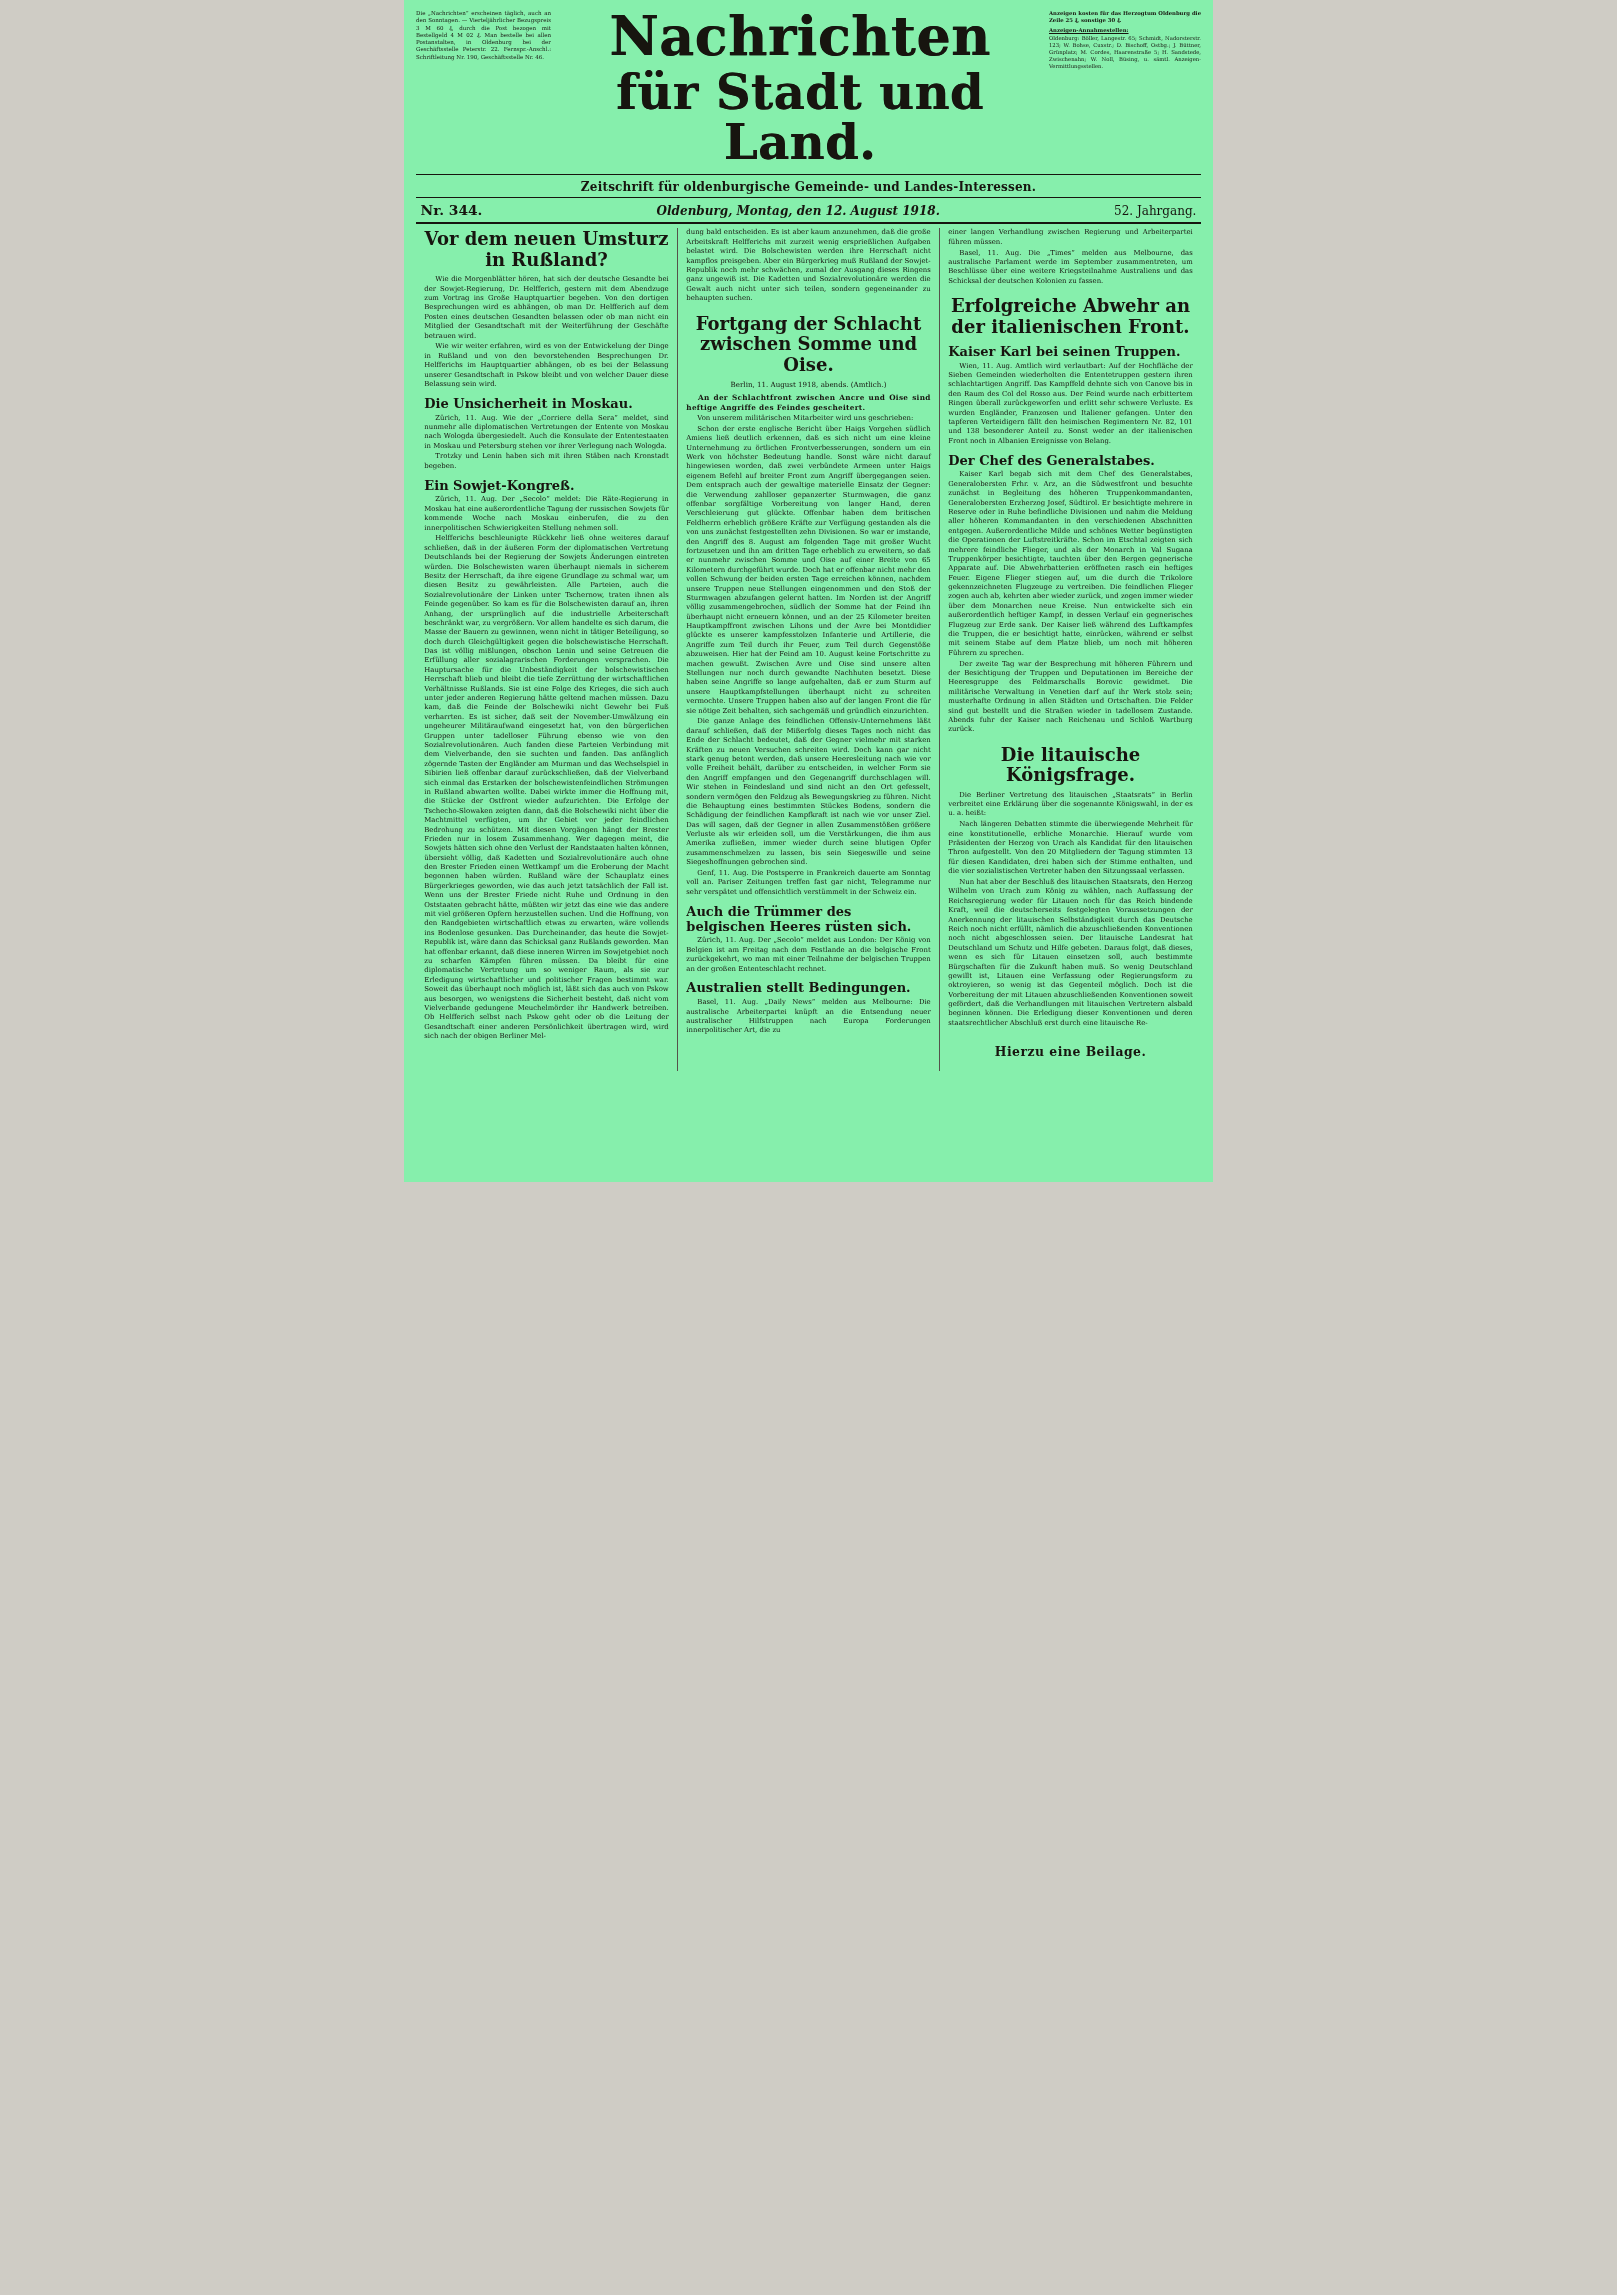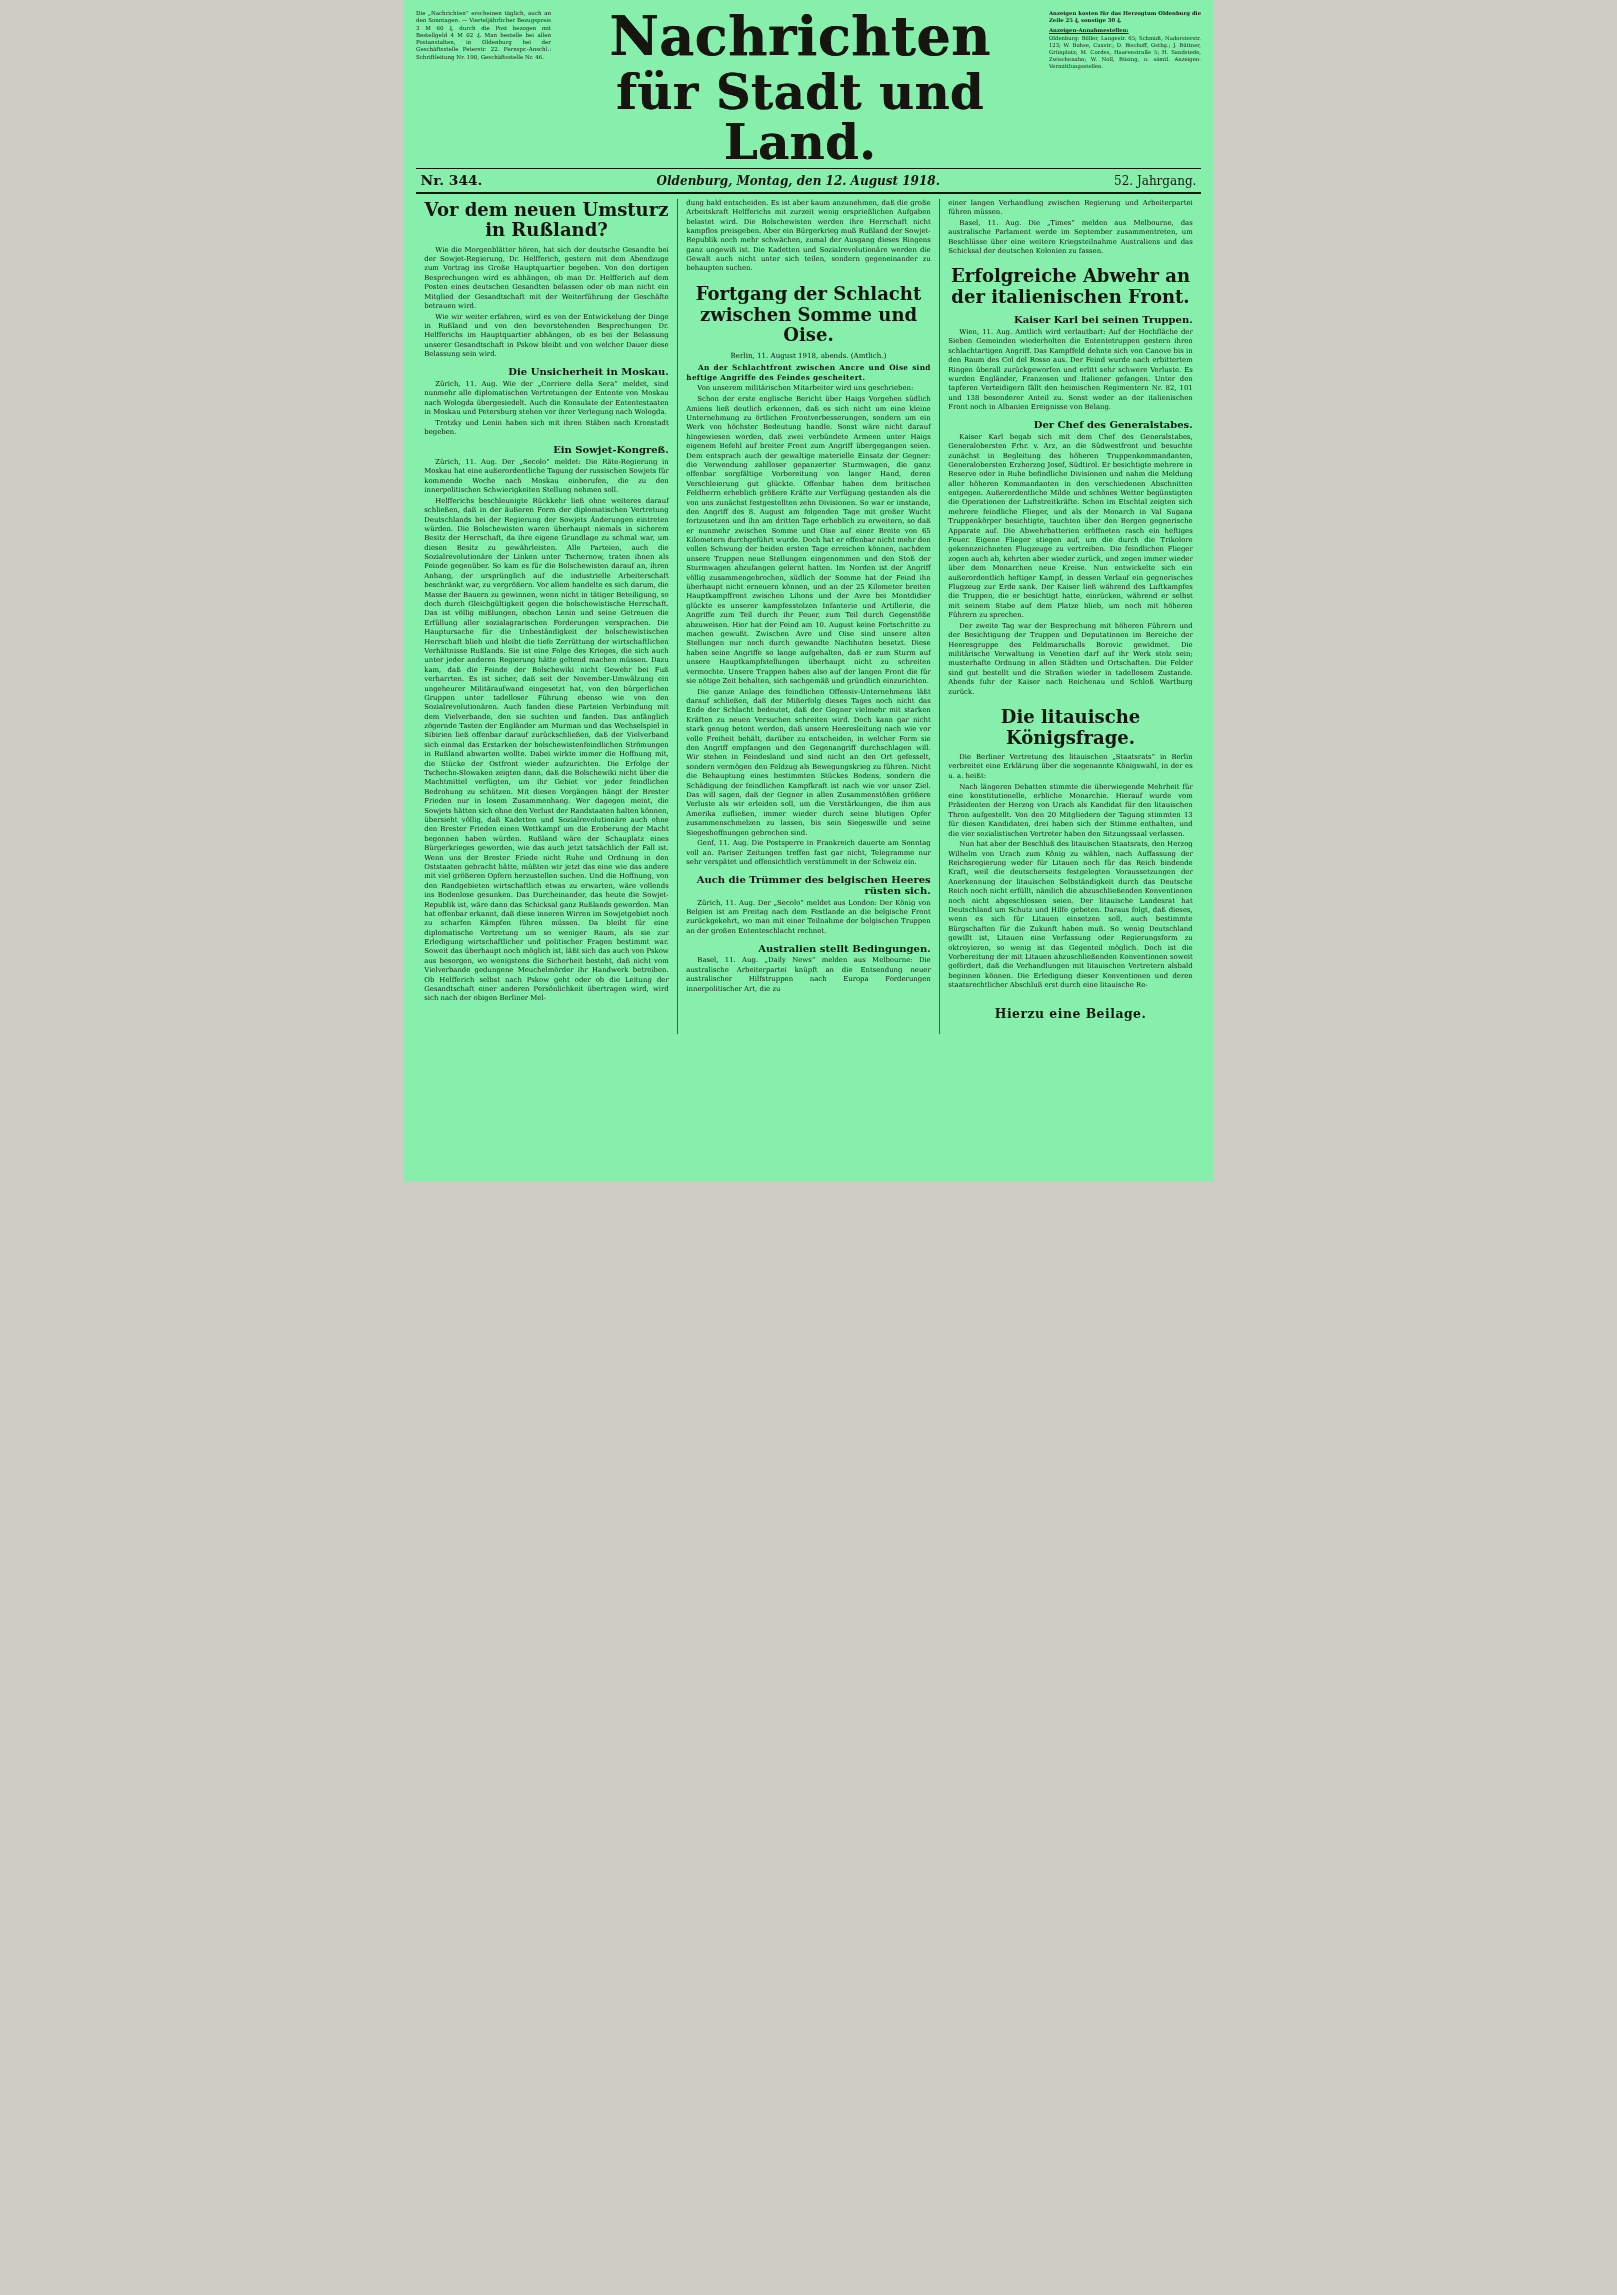--- a/index.html
+++ b/index.html
@@ -38,21 +38,21 @@
   .volume { font-size:12px; font-weight:normal; }
   
   .columns { display:flex; align-items:stretch; margin-top:4.6px; }
   .col { flex:1 1 0; padding:0 8.3px; min-width:0; }
   .col + .col { border-left:0.5px solid #55524a; }
   .headline {
     font-weight:bold; text-align:center; font-size:18px; line-height:1.15;
     margin:10px 0 4.6px 0;
   }
   .col .headline:first-child { margin-top:0.9px; }
-  .subhead { font-weight:bold; text-align:right; font-size:10px; margin:6.4px 0 2.8px 0; }
+  .subhead { font-weight:bold; text-align:left; font-size:13px; margin:6.4px 0 2.8px 0; }
   .para {
     font-size:6.9px; line-height:1.36; text-align:justify; text-indent:1.6em;
     margin:0 0 1.4px 0; hyphens:auto;
   }
   .para.noindent { text-indent:0; }
   .para.bold { font-weight:bold; font-size:7.3px; letter-spacing:0.3px; }
   .dateline-line { text-align:center; font-size:7.1px; margin:0.9px 0 3.7px 0; }
   .beilage { text-align:center; font-weight:bold; font-size:12.4px; letter-spacing:0.5px; margin-top:15.6px; }
 </style>
 </head>
@@ -66,20 +66,21 @@
       <div class="title-line1">Nachrichten</div>
       <div class="title-line2">für Stadt und Land.</div>
     </div>
     <div class="mast-box right-box">
       <div class="ad-rates">Anzeigen kosten für das Herzogtum Oldenburg die Zeile 25 ₰, sonstige 30 ₰.</div>
       <div class="ad-title">Anzeigen-Annahmestellen:</div>
       <div class="ad-list">Oldenburg: Böller, Langestr. 65; Schmidt, Nadorsterstr. 123; W. Bohse, Cuxstr.; D. Bischoff, Ostbg.; J. Büttner, Grünplatz; M. Cordes, Haarenstraße 5; H. Sandstede, Zwischenahn; W. Noll, Büsing, u. sämtl. Anzeigen-Vermittlungsstellen.</div>
     </div>
   </header>
 
+  <div class="subtitle">Zeitschrift für oldenburgische Gemeinde- und Landes-Interessen.</div>
 
   <div class="date-row">
     <span class="issue-no">Nr. 344.</span>
     <span class="date-center">Oldenburg, Montag, den 12. August 1918.</span>
     <span class="volume">52. Jahrgang.</span>
   </div>
 
   <main class="columns">
 
     <section class="col">

